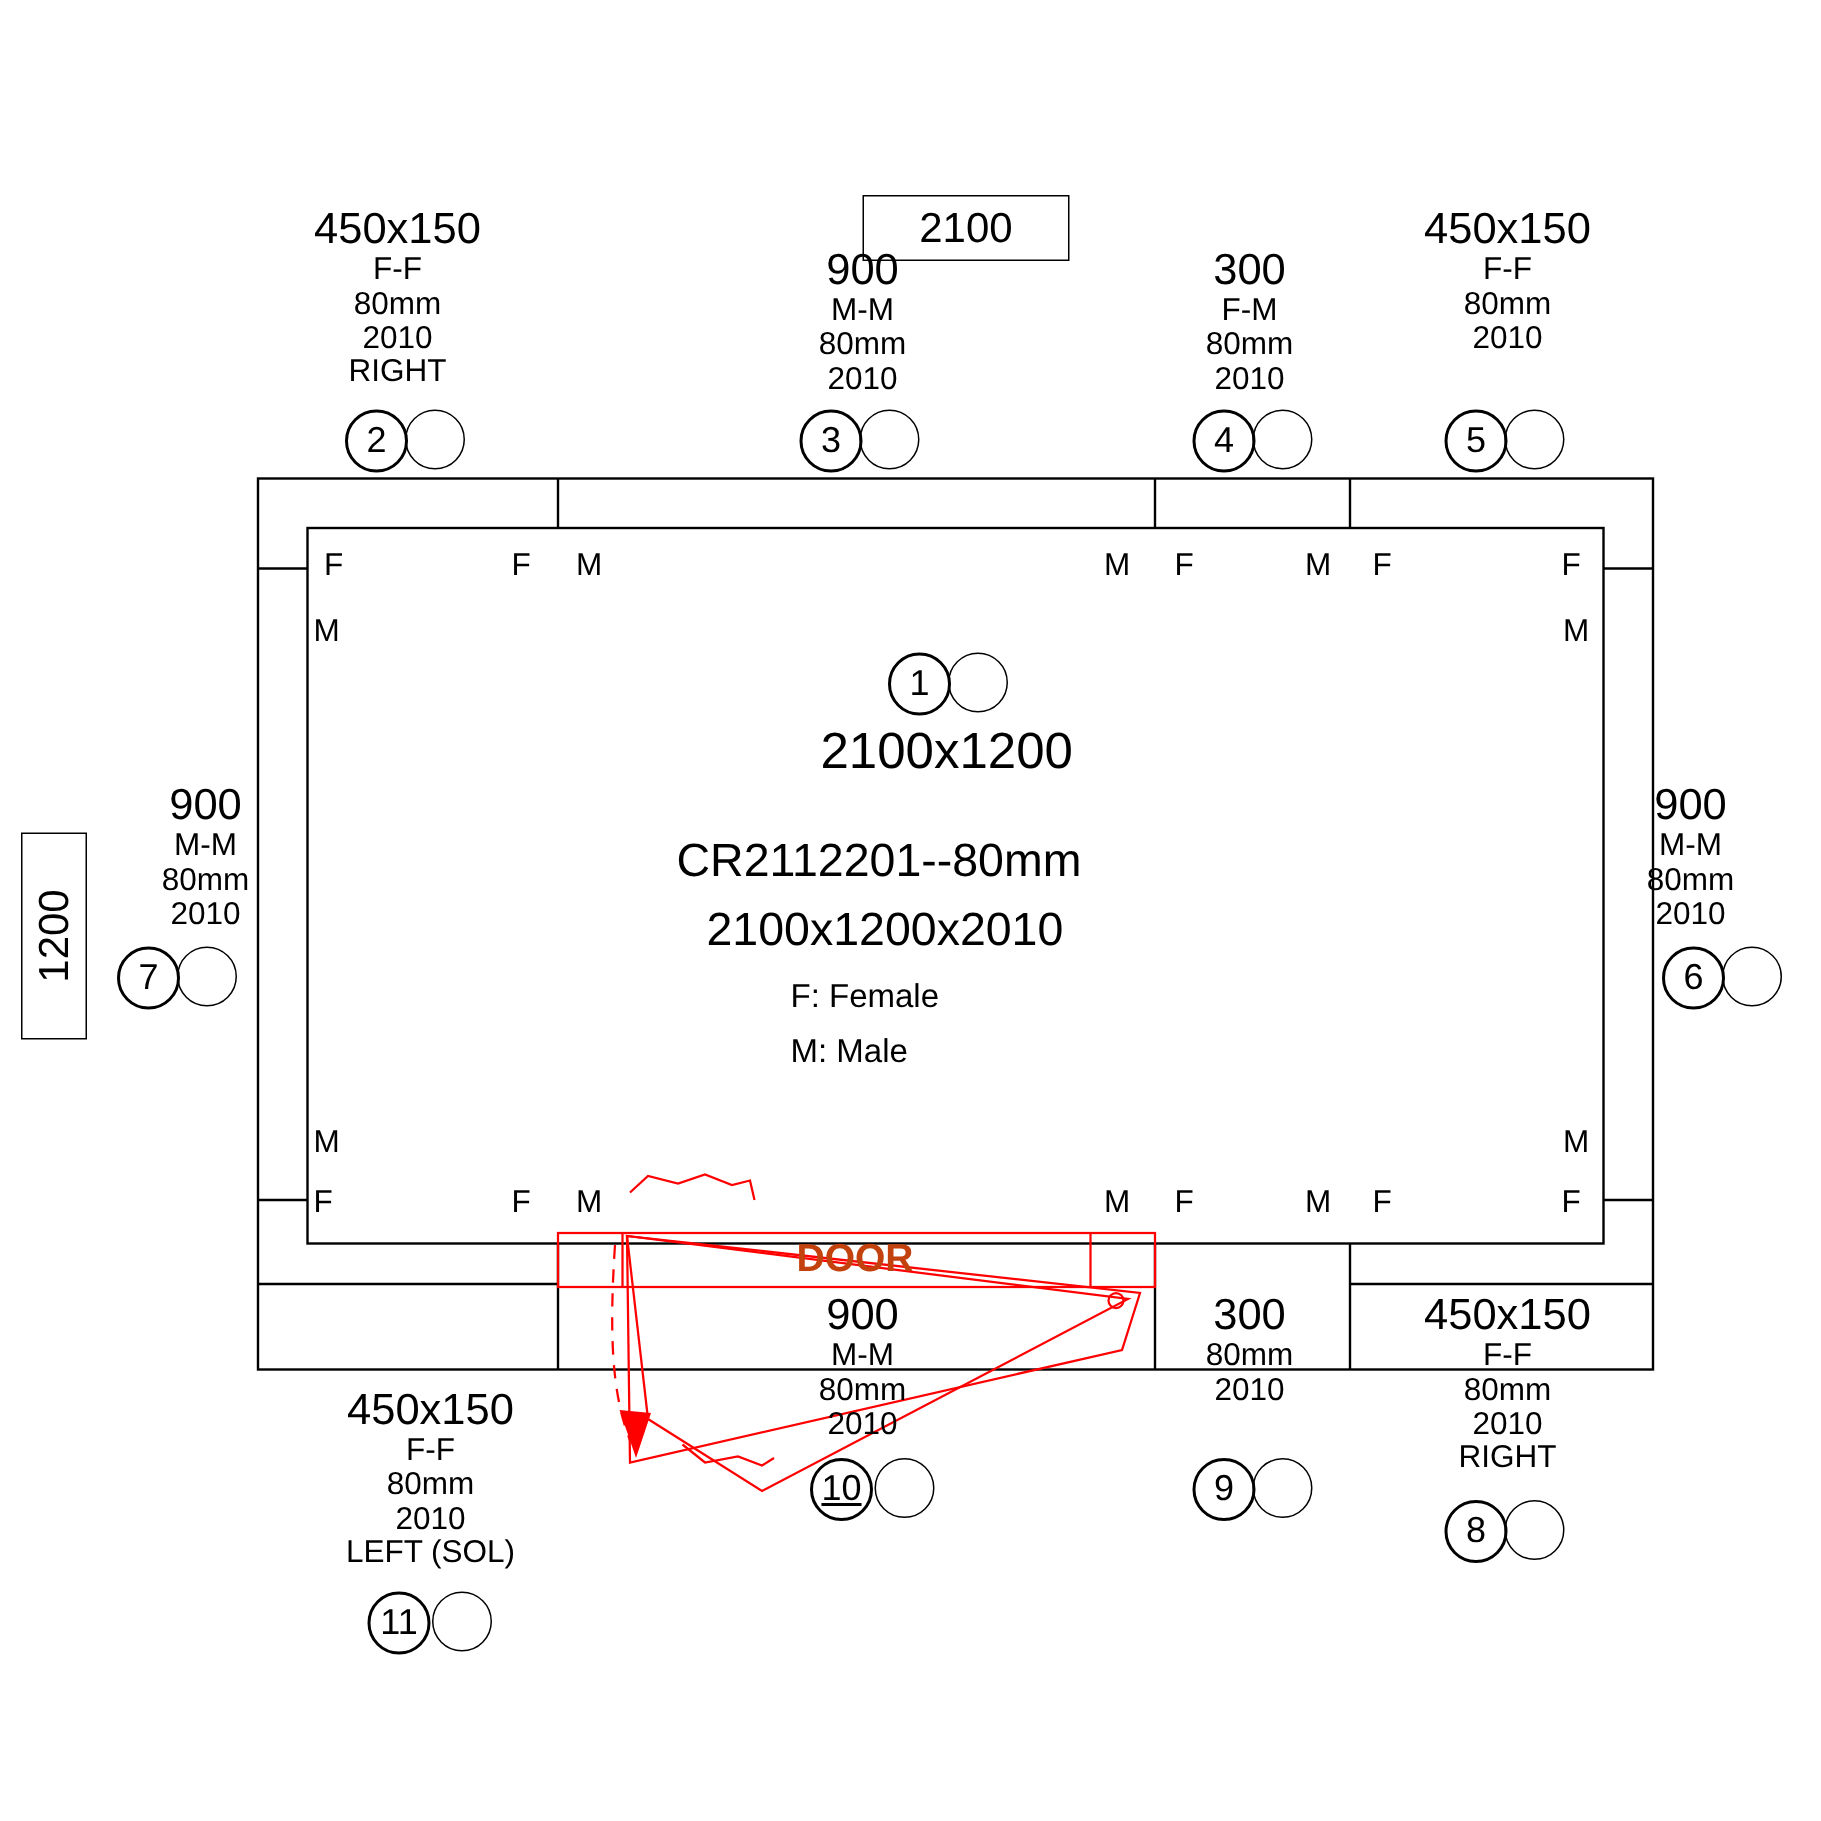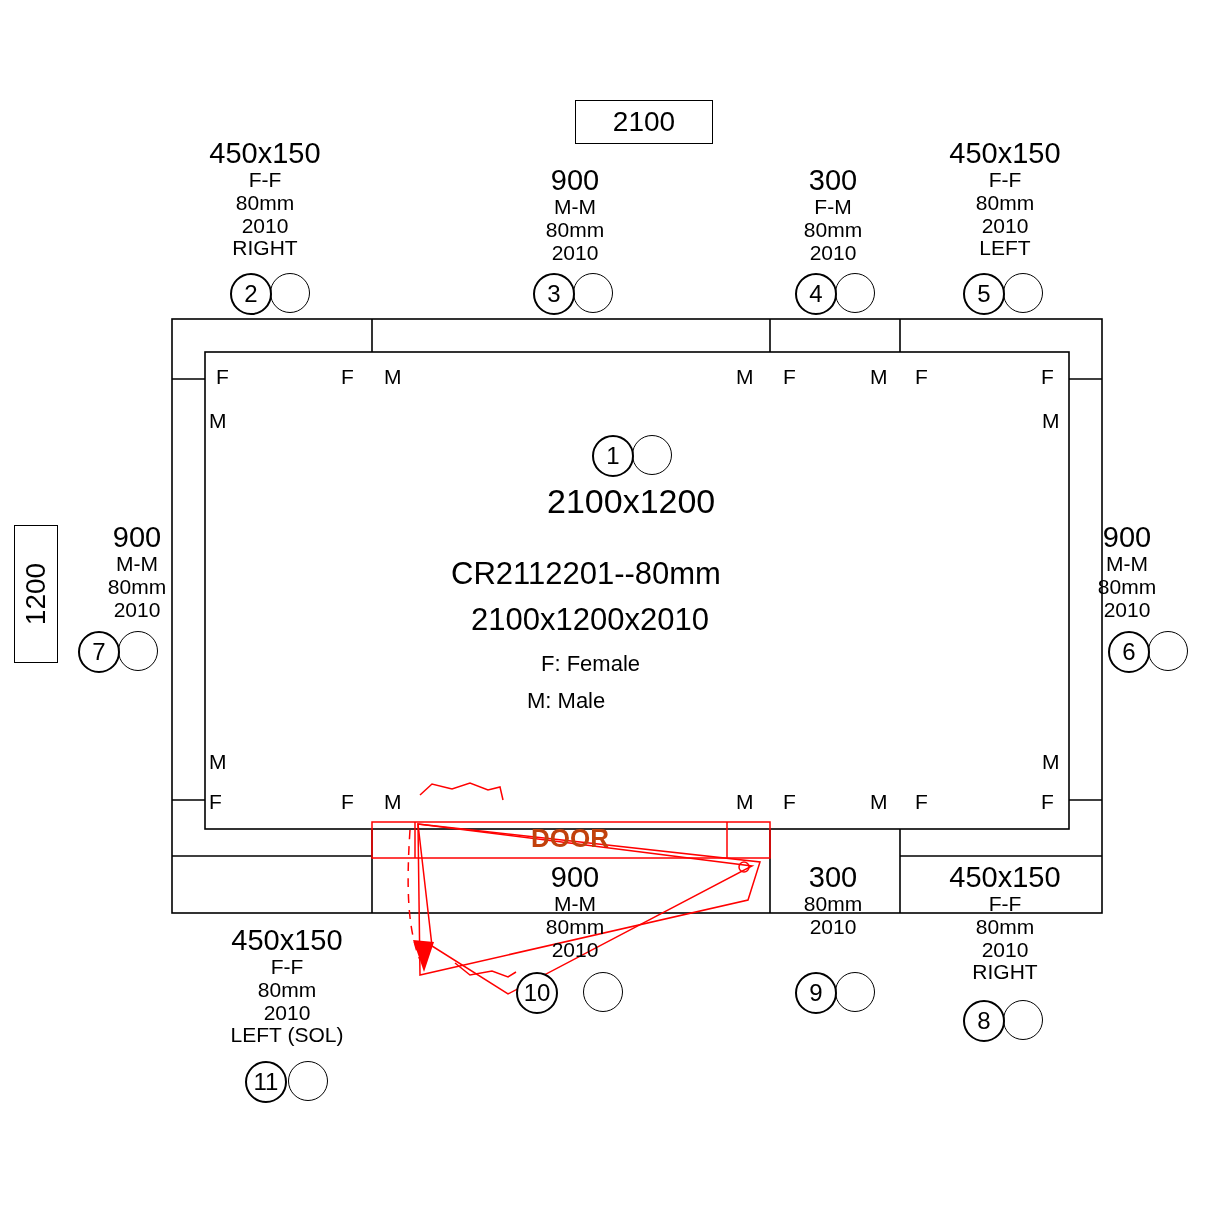--- a/index.html
+++ b/index.html
@@ -5,21 +5,21 @@
   html,body{margin:0;padding:0;background:#ffffff;}
   body{width:1214px;height:1214px;position:relative;font-family:"Liberation Sans",sans-serif;color:#000;overflow:hidden;}
   #stage{position:absolute;left:0;top:0;width:1214px;height:1214px;}
   .ctr{text-align:center;}
   .lbl{position:absolute;white-space:nowrap;line-height:1.0;}
   .sz{font-size:29px;}
   .sm{font-size:21px;}
   .ff{font-size:21px;}
   .bigttl{font-size:30px;}
   .fmtxt{font-size:22px;}
-  .box-dim{position:absolute;border:1.6px solid #000;background:#fff;display:flex;align-items:center;justify-content:center;font-size:28px;}
+  .box-dim{position:absolute;border:1.6px solid #000;background:#fff;display:flex;align-items:center;justify-content:center;font-size:28px;margin-top:30px;}
   .circ{position:absolute;border:2px solid #000;border-radius:50%;background:#fff;display:flex;align-items:center;justify-content:center;font-size:24px;}
   .circ-empty{position:absolute;border:1.6px solid #000;border-radius:50%;background:transparent;}
   .red{color:#c2410c;}
   svg{position:absolute;left:0;top:0;}
   .grp{position:absolute;text-align:center;}
   .grp div{line-height:1.08;}
   .vert{transform:rotate(-90deg);transform-origin:center center;}
 </style>
 </head>
 <body>
@@ -73,21 +73,21 @@
     <span>2100</span>
   </div>
 
   <div class="box-dim" style="left:14px;top:525px;width:42px;height:136px;">
     <span class="vert">1200</span>
   </div>
 
   <div class="lbl sz ctr" style="left:547px;top:484px;font-size:34px;">2100x1200</div>
   <div class="lbl bigttl ctr" style="left:451px;top:558px;font-size:31px;">CR2112201--80mm</div>
   <div class="lbl bigttl ctr" style="left:471px;top:604px;font-size:31px;">2100x1200x2010</div>
-  <div class="lbl fmtxt ctr" style="left:527px;top:653px;margin-left:14px;">F: Female</div>
+  <div class="lbl fmtxt ctr" style="left:527px;top:653px;">F: Female</div>
   <div class="lbl fmtxt ctr" style="left:527px;top:690px;">M: Male</div>
 
   <div class="lbl red" style="left:531px;top:825px;font-size:26px;font-weight:bold;">DOOR</div>
 
   <div class="circ" style="left:592px;top:435px;width:38px;height:38px;">
     <span>1</span>
   </div>
   <div class="circ-empty" style="left:632px;top:435px;width:38px;height:38px;"></div>
 
   <div class="grp" style="left:100px;top:138px;width:330px;">
@@ -122,21 +122,20 @@
   <div class="circ" style="left:795px;top:273px;width:38px;height:38px;">
     <span>4</span>
   </div>
   <div class="circ-empty" style="left:835px;top:273px;width:38px;height:38px;"></div>
 
   <div class="grp" style="left:840px;top:138px;width:330px;">
     <div class="sz" style="font-size:29px;">450x150</div>
     <div class="sm">F-F</div>
     <div class="sm">80mm</div>
     <div class="sm">2010</div>
-    <div class="sm">LEFT</div>
   </div>
   <div class="circ" style="left:963px;top:273px;width:38px;height:38px;">
     <span>5</span>
   </div>
   <div class="circ-empty" style="left:1003px;top:273px;width:38px;height:38px;"></div>
 
   <div class="grp" style="left:1052px;top:522px;width:150px;">
     <div class="sz" style="font-size:29px;">900</div>
     <div class="sm">M-M</div>
     <div class="sm">80mm</div>
@@ -179,21 +178,21 @@
     <span>9</span>
   </div>
   <div class="circ-empty" style="left:835px;top:972px;width:38px;height:38px;"></div>
 
   <div class="grp" style="left:425px;top:862px;width:300px;">
     <div class="sz" style="font-size:29px;">900</div>
     <div class="sm">M-M</div>
     <div class="sm">80mm</div>
     <div class="sm">2010</div>
   </div>
-  <div class="circ" style="left:516px;top:972px;width:38px;height:38px;">
+  <div class="circ" style="left:540px;top:972px;width:38px;height:38px;text-decoration:underline;">
     <span>10</span>
   </div>
   <div class="circ-empty" style="left:583px;top:972px;width:38px;height:38px;"></div>
 
   <div class="grp" style="left:122px;top:925px;width:330px;">
     <div class="sz" style="font-size:29px;">450x150</div>
     <div class="sm">F-F</div>
     <div class="sm">80mm</div>
     <div class="sm">2010</div>
     <div class="sm">LEFT (SOL)</div>

